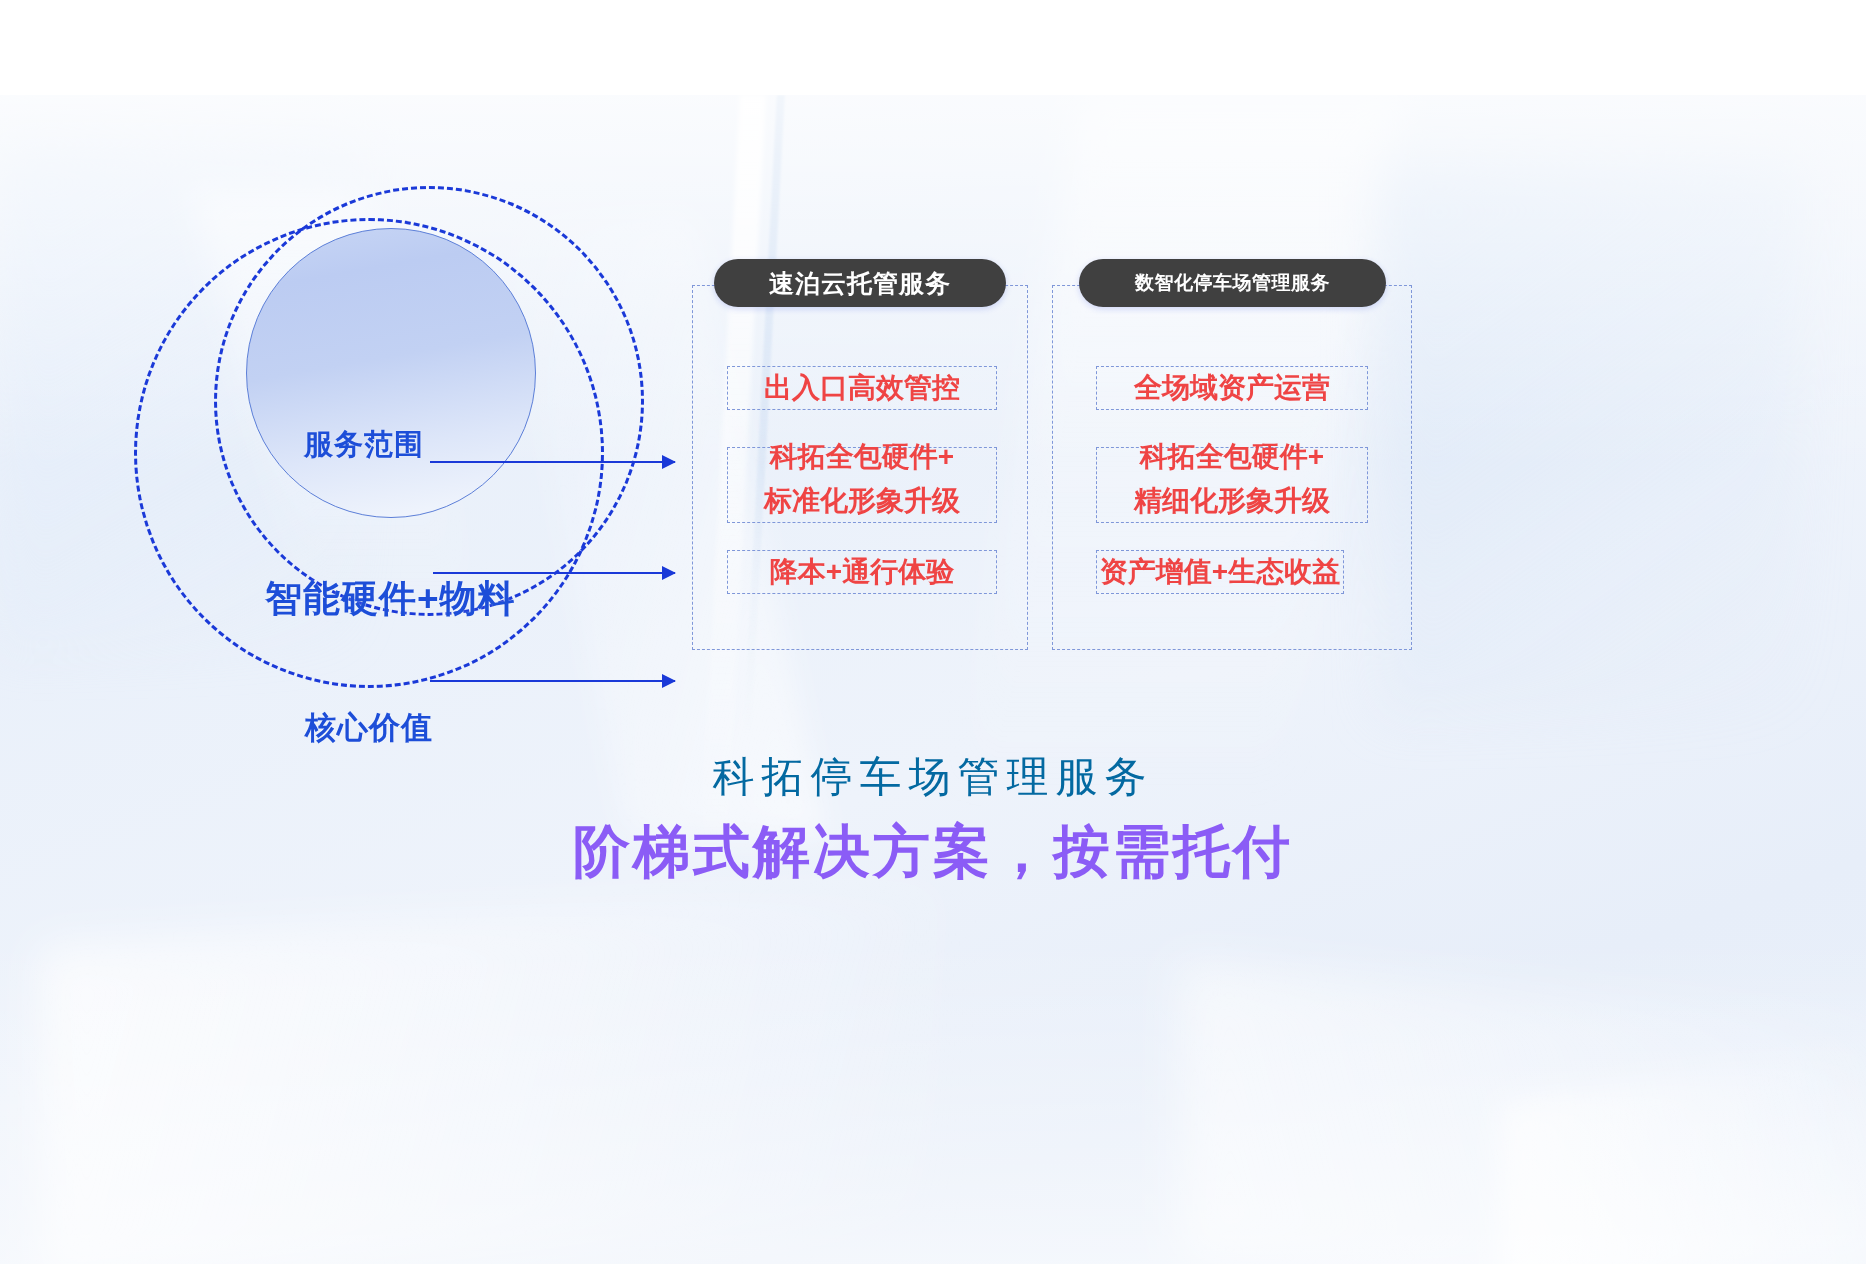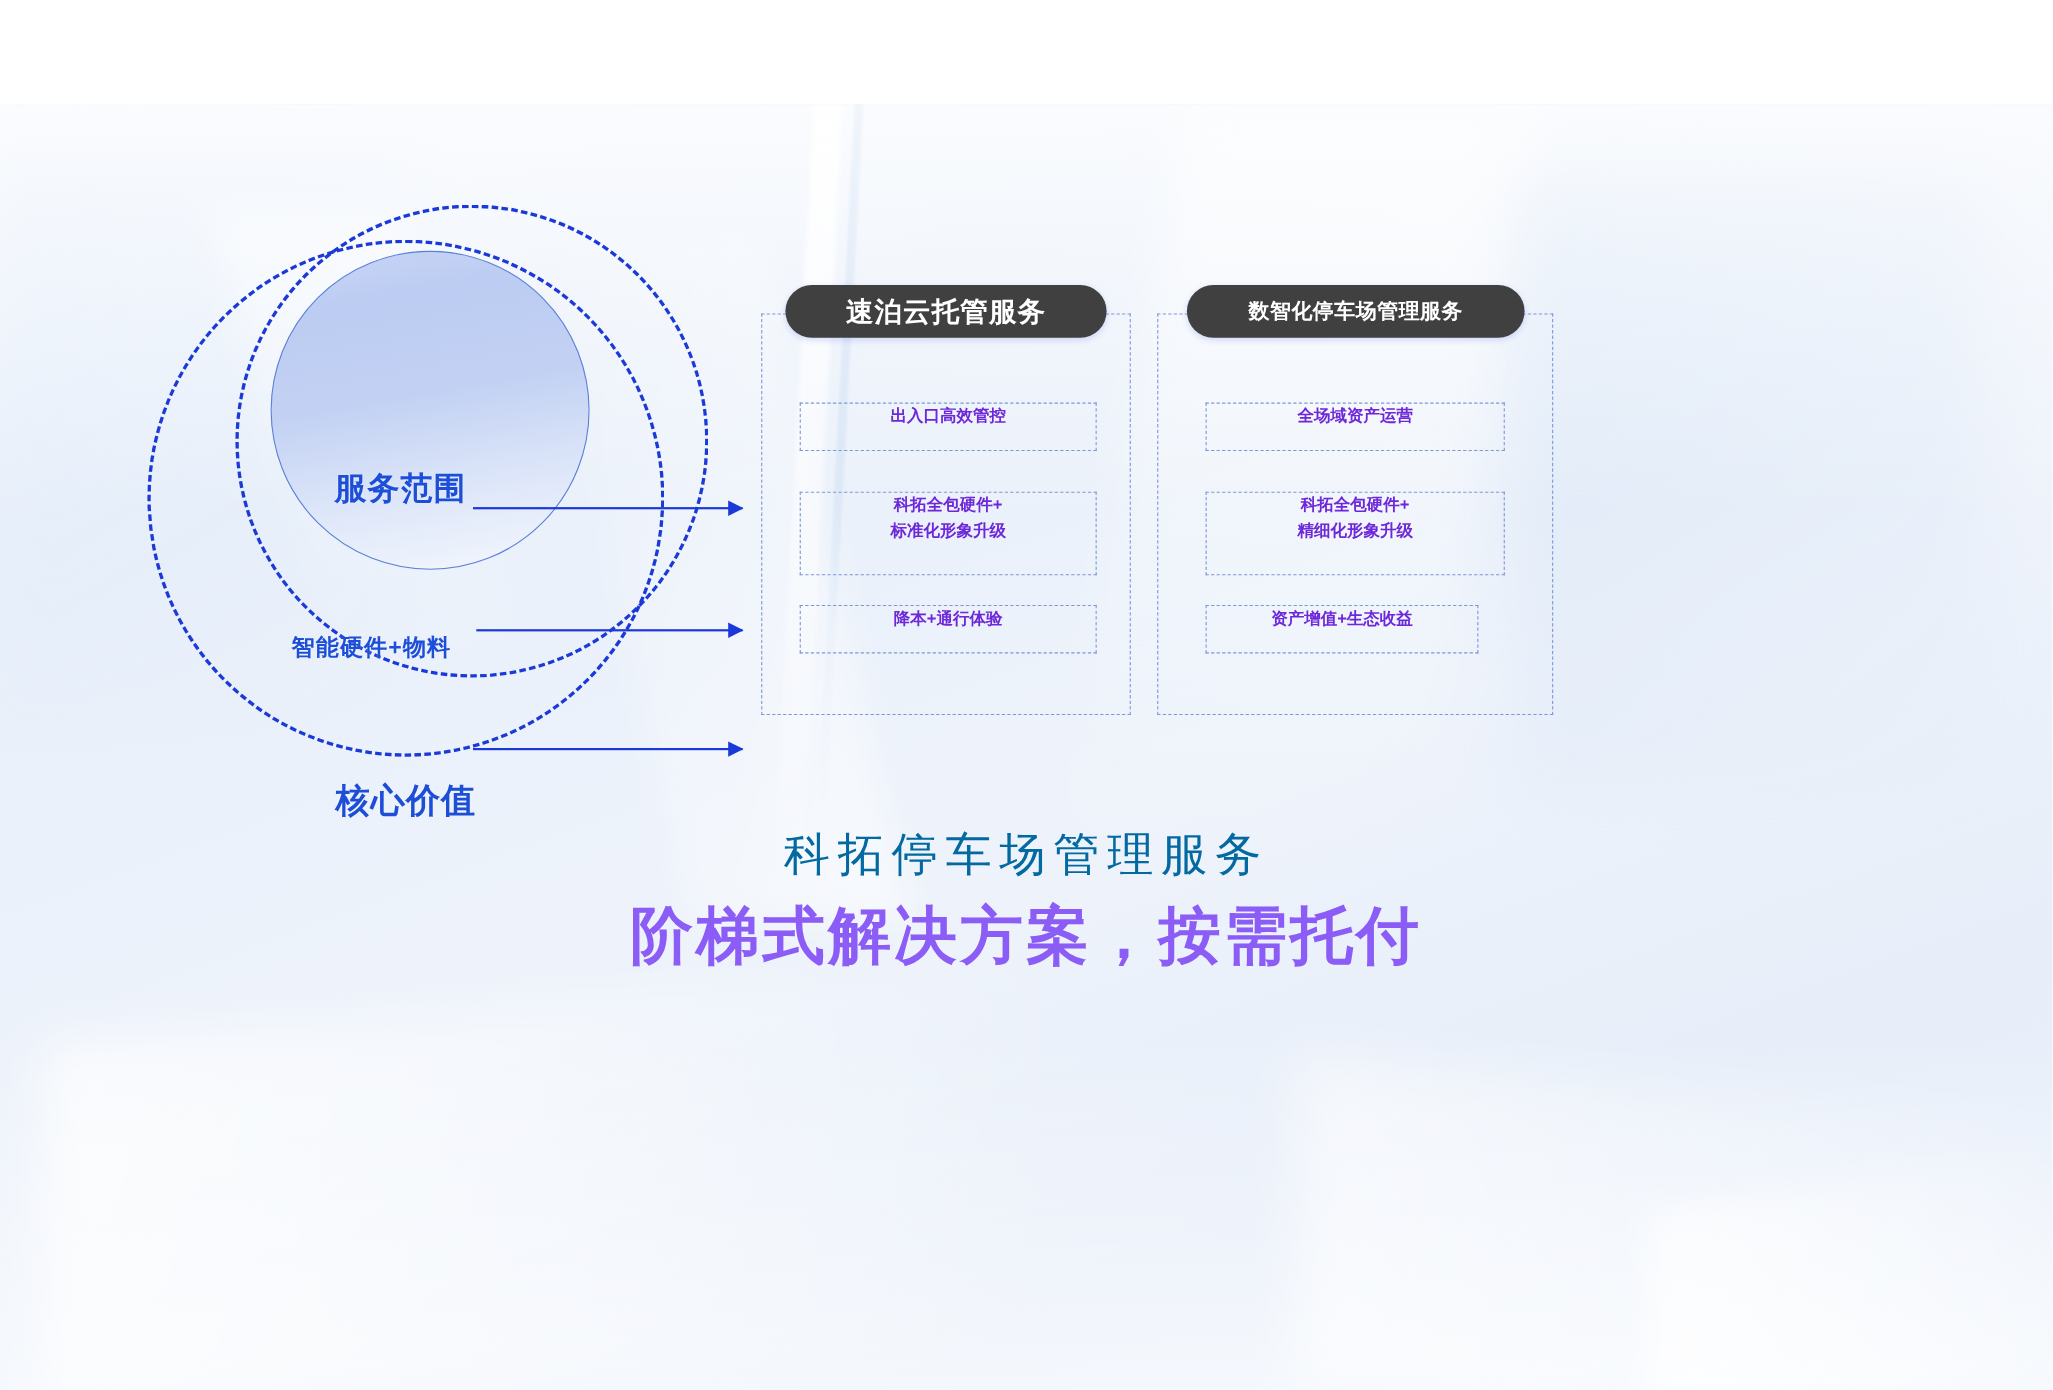--- a/index.html
+++ b/index.html
@@ -61,21 +61,21 @@
   .ring-outer{left:16px;top:40px;width:470px;height:470px;border:3px dashed #1a39d8;}
   .ring-mid{left:96px;top:8px;width:430px;height:430px;border:3px dashed #1a39d8;}
   .ring-core{left:128px;top:50px;width:290px;height:290px;
     border:1.5px solid #5c7fd8;
     background:linear-gradient(170deg,#c8d6f5 0%,#bcccf2 18%,#c2d1f3 45%,#dde6f9 72%,#eef3fc 92%);
   }
 
   .clabel{position:absolute;color:#1d4ed8;font-weight:bold;white-space:nowrap;
           letter-spacing:1px;text-shadow:0 0 2px rgba(255,255,255,.45);}
   .cl1{left:304px;top:425px;font-size:29px;}
-  .cl2{left:265px;top:574px;font-size:21px;}
+  .cl2{left:265px;top:574px;font-size:37px;}
   .cl3{left:305px;top:707px;font-size:31px;}
 
   
   .arrow{position:absolute;height:2px;background:#1a39d8;}
   .arrow::after{content:"";position:absolute;right:-1px;top:-6px;
     border-left:14px solid #1a39d8;border-top:7px solid transparent;border-bottom:7px solid transparent;}
   .a1{left:430px;top:461px;width:245px;}
   .a2{left:433px;top:572px;width:242px;}
   .a3{left:430px;top:680px;width:245px;}
 
@@ -84,22 +84,22 @@
   .col-a{left:692px;top:285px;width:336px;height:365px;}
   .col-b{left:1052px;top:285px;width:360px;height:365px;}
 
   .pill{position:absolute;display:flex;align-items:center;justify-content:center;
         background:#404040;border-radius:999px;color:#fff;font-weight:bold;
         white-space:nowrap;box-shadow:0 2px 6px rgba(31,60,224,.18);}
   .pill-a{left:714px;top:259px;width:292px;height:48px;font-size:25px;letter-spacing:1px;}
   .pill-b{left:1079px;top:259px;width:307px;height:48px;font-size:19px;letter-spacing:.5px;}
 
   .cell{position:absolute;box-sizing:border-box;border:1.4px dashed #7f97d9;
-        display:flex;flex-direction:column;align-items:center;justify-content:flex-start;
-        color:#6d28d9;font-weight:bold;font-size:15px;line-height:1.55;text-align:center;}
+        display:flex;flex-direction:column;align-items:center;justify-content:flex-end;
+        color:#ef4444;font-weight:bold;font-size:28px;line-height:1.55;text-align:center;}
   .ca1{left:727px;top:366px;width:270px;height:44px;}
   .ca2{left:727px;top:447px;width:270px;height:76px;}
   .ca3{left:727px;top:550px;width:270px;height:44px;}
   .cb1{left:1096px;top:366px;width:272px;height:44px;}
   .cb2{left:1096px;top:447px;width:272px;height:76px;}
   .cb3{left:1096px;top:550px;width:248px;height:44px;}
 
   
   .foot{position:absolute;left:0;top:750px;width:1866px;text-align:center;}
   .foot-sub{color:#0369a1;font-size:42px;letter-spacing:7px;font-weight:400;line-height:1.3;}

